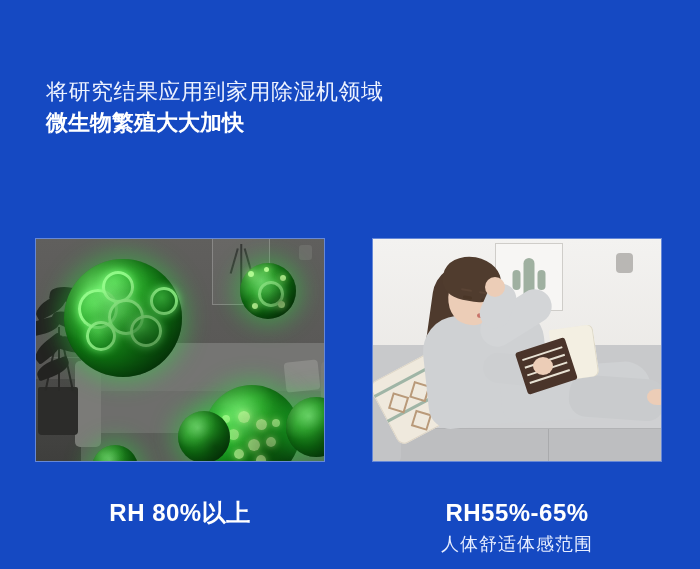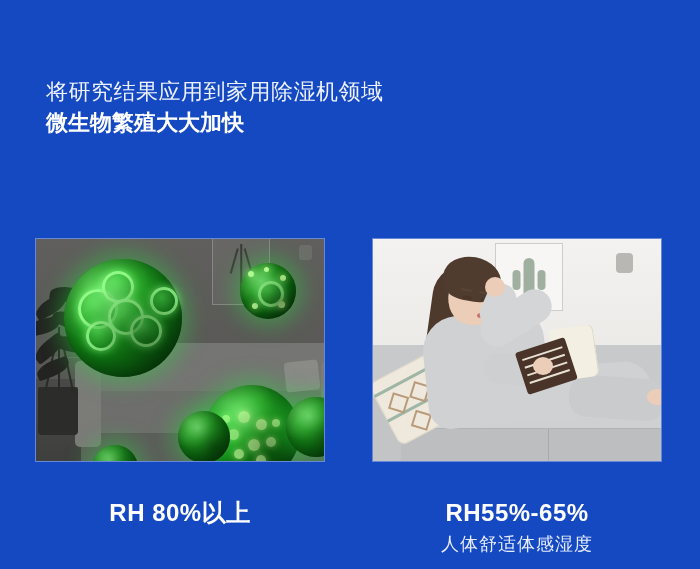--- a/index.html
+++ b/index.html
@@ -480,16 +480,16 @@
       </div>
     </div>
   </div>
 
   <div class="cap-group cap-left">
     <div class="cap-title">RH 80%以上</div>
   </div>
 
   <div class="cap-group cap-right">
     <div class="cap-title">RH55%-65%</div>
-    <div class="cap-sub">人体舒适体感湿度</div>
+    <div class="cap-sub">人体舒适体感范围</div>
   </div>
 
 </div>
 
 </body></html>

